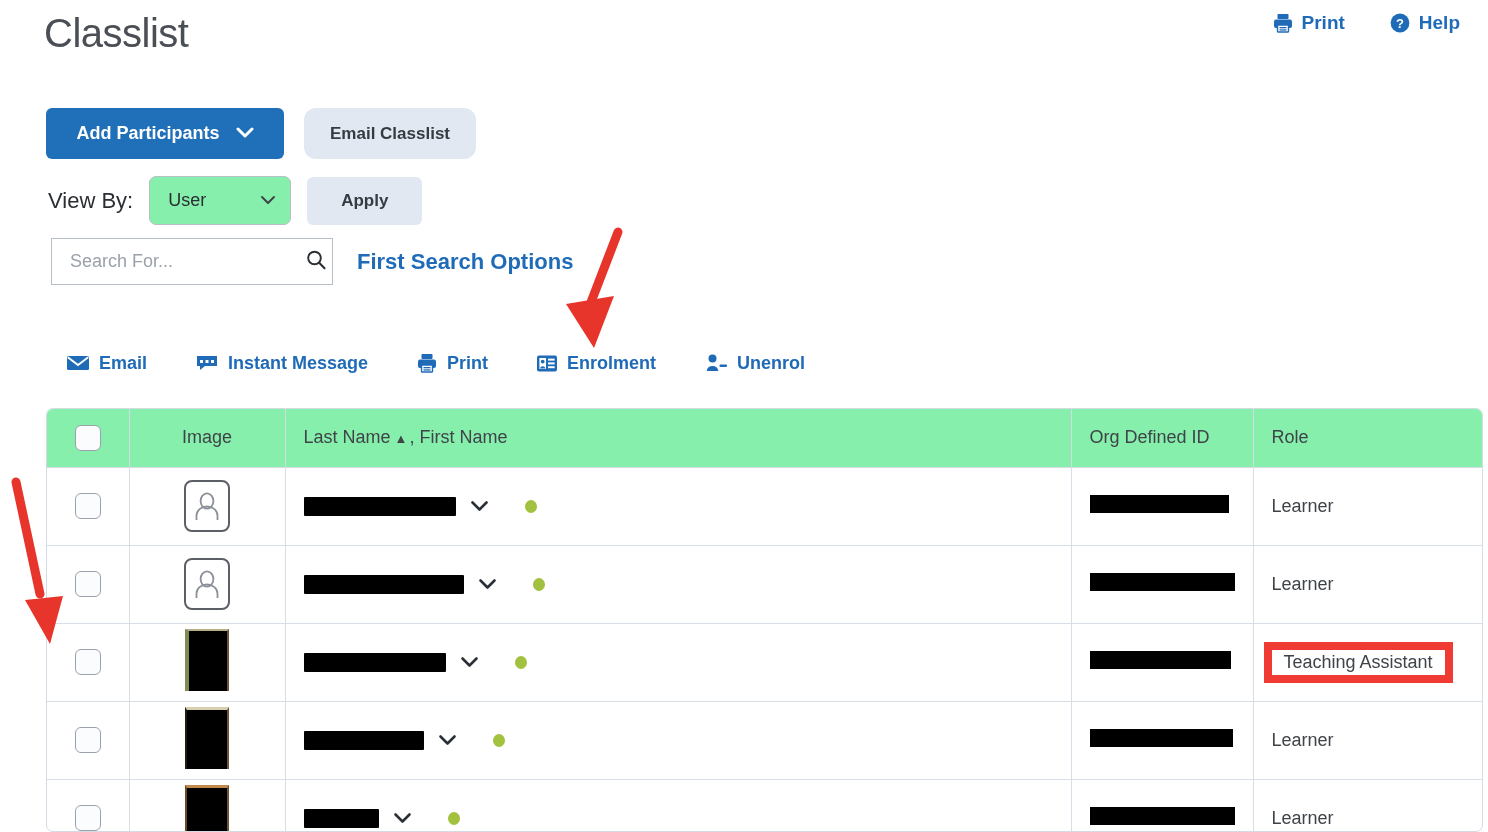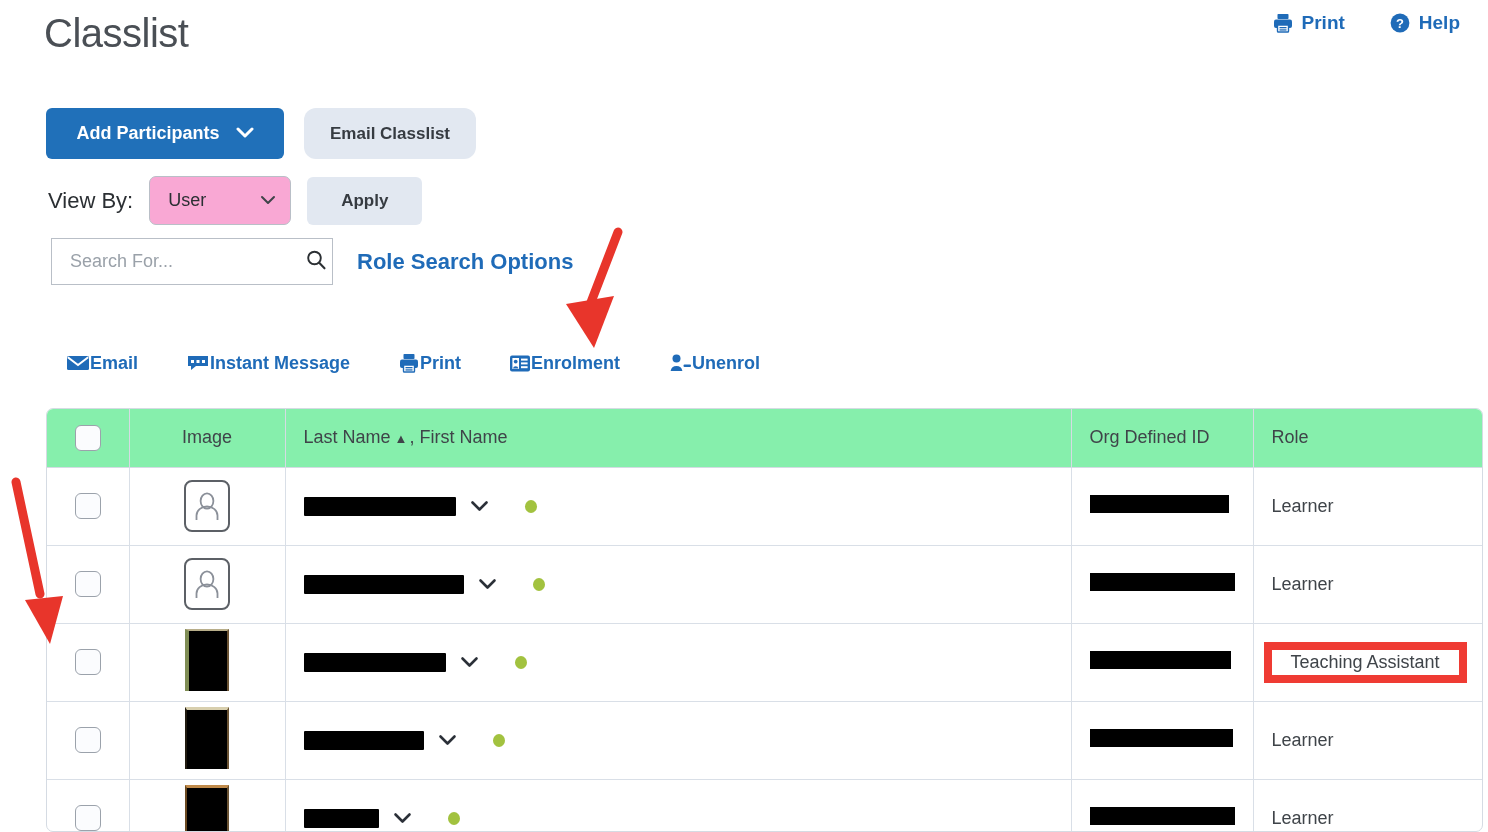--- a/index.html
+++ b/index.html
@@ -41,21 +41,21 @@
     background:#e2e8f1; color:#363b41; border:none; border-radius:12px;
     height:51px; padding:0 26px; font-size:17px; font-weight:700;
     cursor:pointer; font-family: inherit;
   }
 
   
   .viewby-row { position:absolute; left:48px; top:176px; display:flex; align-items:center; gap:16px; }
   .viewby-label { font-size:22px; color:#2b2f33; }
   .select-box {
     width:142px; height:49px; border:1px solid #b9bfc7; border-radius:7px;
-    background:#f9a8d4; display:flex; align-items:center; justify-content:space-between;
+    background:#86efac; display:flex; align-items:center; justify-content:space-between;
     padding:0 14px 0 18px; font-size:18px; color:#2b2f33; cursor:pointer;
   }
   .btn-apply {
     background:#e2e8f1; color:#363b41; border:none; border-radius:6px;
     height:48px; padding:0 34px; font-size:17px; font-weight:700;
     cursor:pointer; font-family:inherit;
   }
 
   
   .search-row { position:absolute; left:51px; top:238px; display:flex; align-items:center; gap:24px; }
@@ -66,21 +66,21 @@
   .search-box input {
     flex:1; border:none; outline:none; font-size:18px; color:#2b2f33;
     font-family:inherit; background:transparent;
   }
   .search-box input::placeholder { color:#9aa1a9; }
   .search-link { color:#1f6bb8; font-size:22px; font-weight:700; cursor:pointer; }
 
   
   .toolbar { position:absolute; left:66px; top:352px; display:flex; align-items:center; }
   .tool {
-    display:flex; align-items:center; cursor:pointer;
+    display:flex; align-items:center; gap:9px; cursor:pointer;
     color:#1f6bb8; font-size:18px; font-weight:700; margin-right:48px;
   }
   .tool svg { display:block; }
 
   
   .tbl-wrap {
     position:absolute; left:46px; top:408px; width:1437px; height:424px;
     border:1px solid #d5dbe3; border-radius:7px; overflow:hidden; background:#fff;
   }
   table { border-collapse:collapse; width:100%; table-layout:fixed; }
@@ -126,21 +126,21 @@
   .redact { background:#000; height:19px; display:inline-block; border-radius:1px; }
   .name-chev { margin-left:14px; color:#2b3038; display:flex; align-items:center; }
   .status-dot {
     width:12px; height:13px; border-radius:50%; background:#a2c23f;
     display:inline-block; margin-left:36px;
   }
   .org-redact { background:#000; height:18px; display:inline-block; }
 
   .role-highlight {
     display:inline-block; border:8px solid #ef3b33; background:#fff;
-    padding:2px 19px; margin-left:-14px; font-size:18px; color:#3f4449;
+    padding:2px 12px; margin-left:-14px; font-size:18px; color:#3f4449;
     position:relative; left:6px;
   }
 
   
   .arrow { position:absolute; pointer-events:none; }
   #arrow-top { left:556px; top:224px; }
   #arrow-left { left:0px; top:474px; }
 </style>
 </head>
 <body>
@@ -201,21 +201,21 @@
   <div class="search-row">
     <div class="search-box">
       <input type="text" placeholder="Search For..." style="">
       <span>
         <svg width="24" height="24" viewBox="0 0 24 24">
             <circle cx="10.5" cy="10" r="6.3" stroke="#2b2f33" stroke-width="1.9" fill="none"></circle>
             <line x1="15.2" y1="14.8" x2="20.5" y2="20.3" stroke="#2b2f33" stroke-width="2.1" stroke-linecap="round"></line>
           </svg>
       </span>
     </div>
-    <span class="search-link">Role Search Options</span>
+    <span class="search-link">First Search Options</span>
   </div>
 
   <div class="toolbar">
     <div class="tool">
       <span>
         <svg width="24" height="18" viewBox="0 0 24 18">
             <rect x="1" y="2" width="22" height="14" rx="1.5" fill="#1f6bb8"></rect>
             <path d="M1.8 3.2 L12 11 L22.2 3.2" stroke="#fff" stroke-width="2" fill="none"></path>
           </svg>
       </span>

